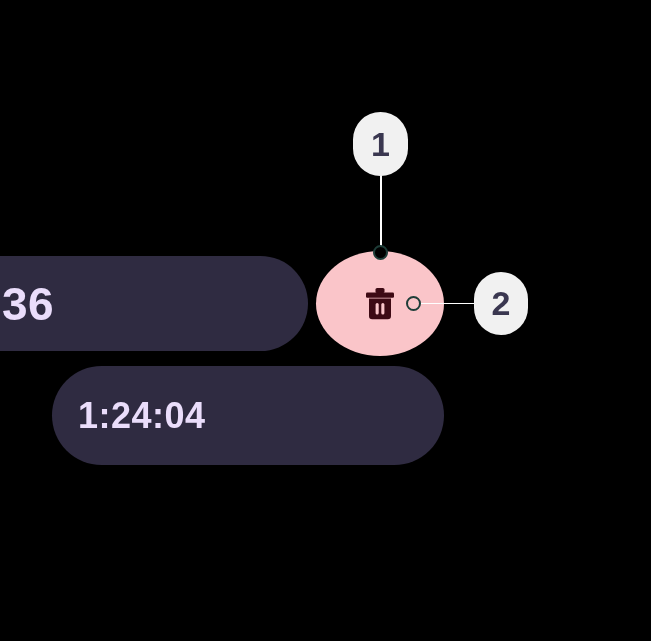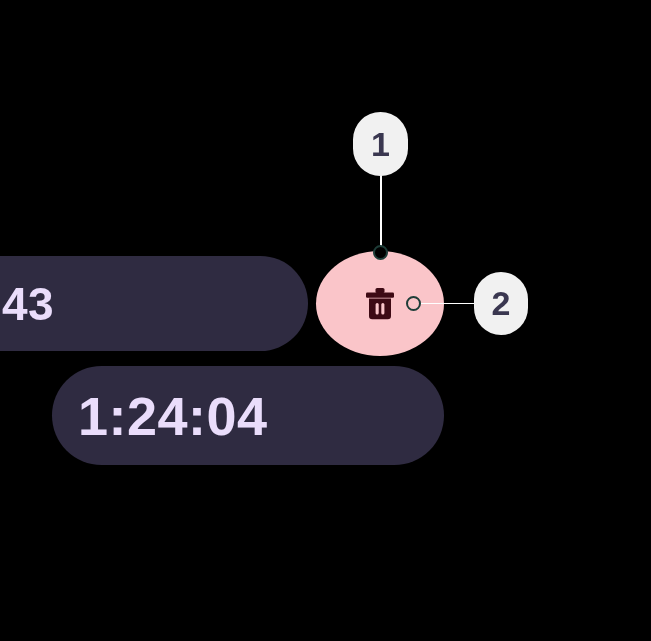--- a/index.html
+++ b/index.html
@@ -51,21 +51,21 @@
 
   #pill-bottom {
     left: 52px;
     top: 366px;
     width: 392px;
     height: 99px;
     border-radius: 50px;
     padding-left: 26px;
   }
   #pill-bottom .pill-label {
-    font-size: 54px;
+    font-size: 36px;
   }
 
   
   #delete-button {
     position: absolute;
     left: 316px;
     top: 251px;
     width: 128px;
     height: 105px;
     border-radius: 50%;
@@ -148,21 +148,21 @@
     width: 54px;
     height: 63px;
   }
 </style>
 </head>
 <body>
 
 <div id="stage">
 
   <div class="pill" id="pill-top">
-    <span class="pill-label">43</span>
+    <span class="pill-label">36</span>
   </div>
 
   <div class="pill" id="pill-bottom">
     <span class="pill-label">1:24:04</span>
   </div>
 
   <div class="connector" id="connector-vertical"></div>
 
   <div class="connector" id="connector-horizontal"></div>
 

